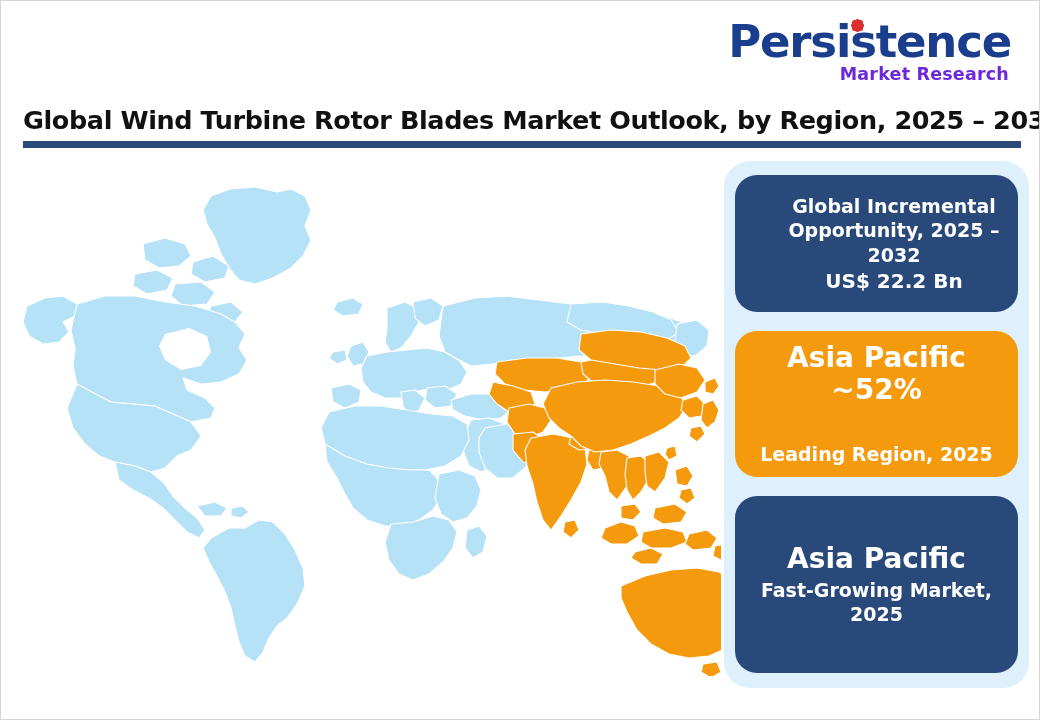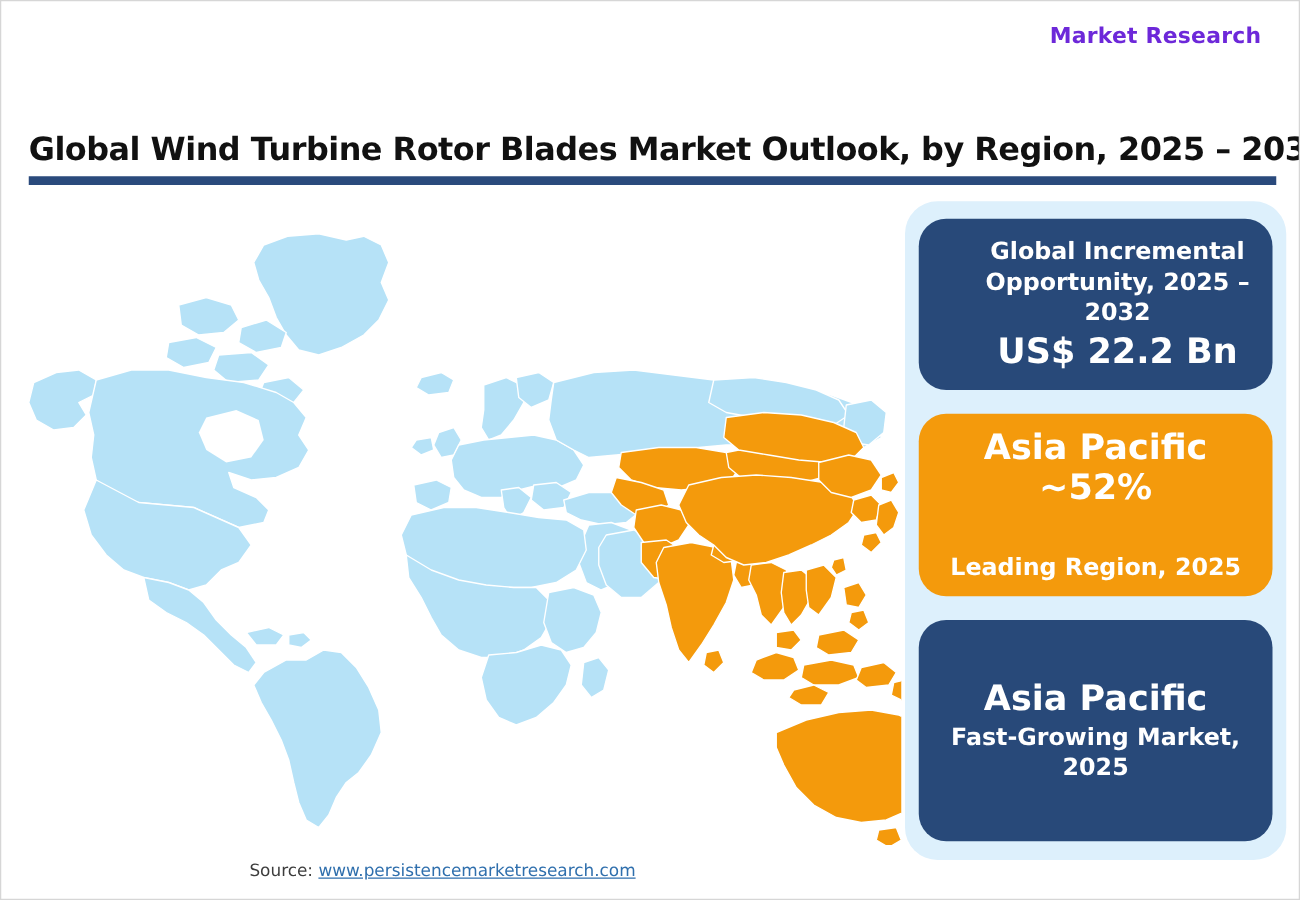--- a/index.html
+++ b/index.html
@@ -141,21 +141,21 @@
     margin-top: 19px;
   }
 
   .card-line-sm {
     font-size: 19px;
     font-weight: bold;
     line-height: 1.28;
     padding: 0 14px;
   }
   .card-line-lg {
-    font-size: 28px;
+    font-size: 20px;
     font-weight: bold;
     line-height: 1.15;
     padding: 0 10px;
     margin-top: 3px;
   }
   .card-line-lg-top {
     font-size: 28px;
     font-weight: bold;
     line-height: 1.15;
     padding: 0 10px;
@@ -177,20 +177,24 @@
     color: #2f6fad;
     text-decoration: underline;
   }
 </style>
 </head>
 <body>
 
 <div id="page">
 
   <div class="logo-wrap">
+    <div class="logo-main">
+      <span>Persistence</span>
+      <span class="logo-dot"></span>
+    </div>
     <div class="logo-sub">Market Research</div>
   </div>
 
   <div class="title">Global Wind Turbine Rotor Blades Market Outlook, by Region, 2025 – 2032</div>
   <div class="title-rule"></div>
 
   <div class="map-area">
     <svg viewBox="0 0 706 520" xmlns="http://www.w3.org/2000/svg">
       <g fill="#b6e2f7" stroke="#ffffff" stroke-width="1.1" stroke-linejoin="round">
 
@@ -326,17 +330,14 @@
     </div>
 
     <div id="card-3" class="card card-navy">
       <div class="card-line-lg-top">Asia Pacific</div>
       <div class="card-line-sm">Fast-Growing Market,</div>
       <div class="card-line-sm">2025</div>
     </div>
 
   </div>
 
-  <div class="footer">
-    <span>Source: </span><a href="#">www.persistencemarketresearch.com</a>
-  </div>
 
 </div>
 
 </body></html>

